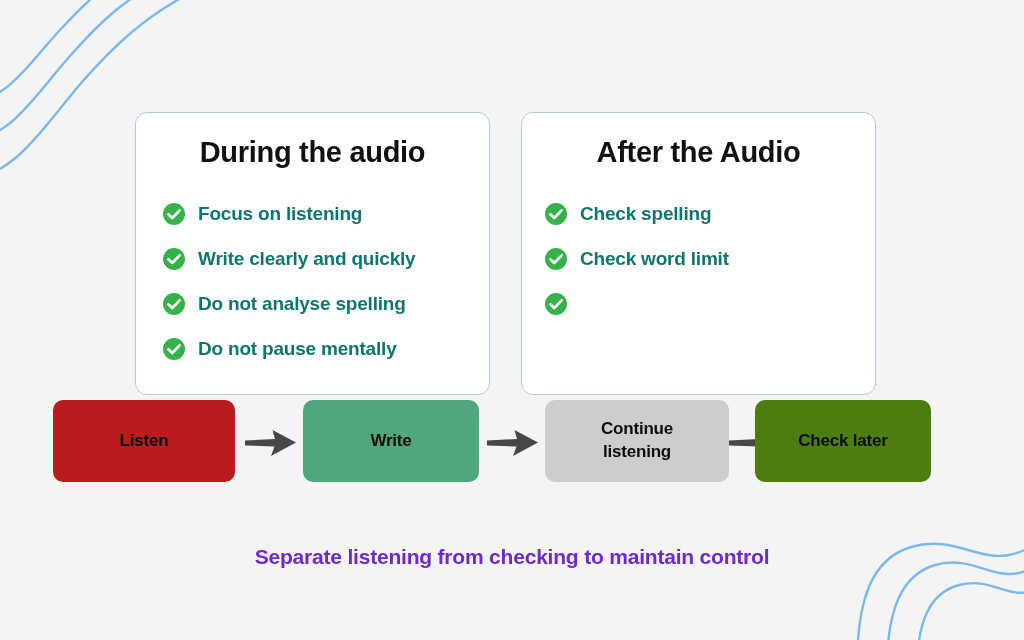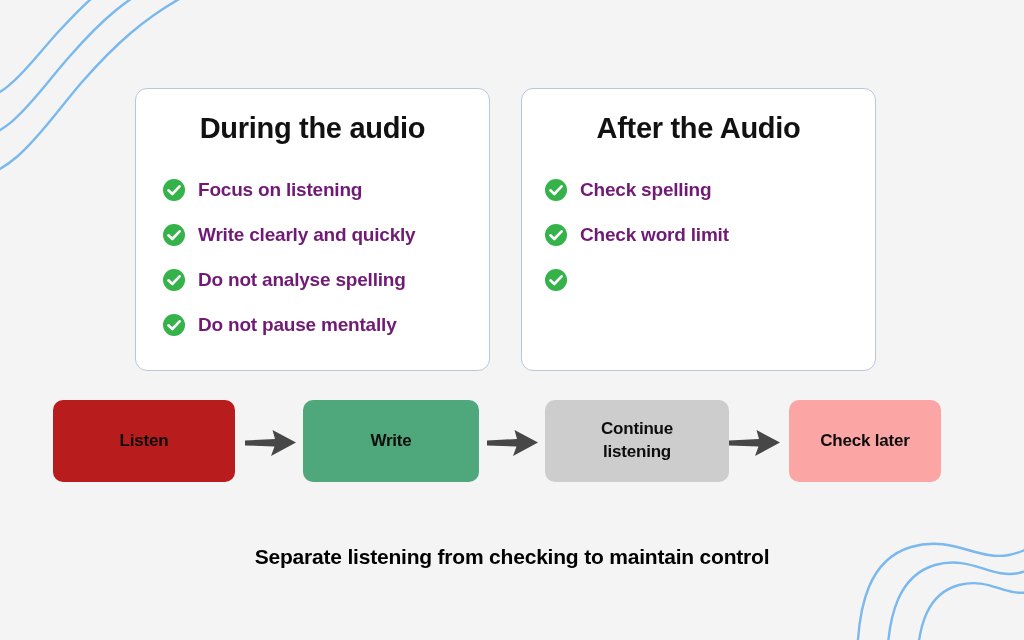--- a/index.html
+++ b/index.html
@@ -31,20 +31,21 @@
   .deco-tl { left: -18px; top: -30px; }
   .deco-br { right: -10px; bottom: -14px; }
 
   
   .card {
     position: absolute;
     background: #ffffff;
     border: 1.5px solid #b9c7da;
     border-radius: 12px;
     box-sizing: border-box;
+    margin-top: 24px;
   }
   .card-during {
     left: 135px;
     top: 88px;
     width: 355px;
     height: 283px;
   }
   .card-after {
     left: 521px;
     top: 88px;
@@ -80,21 +81,21 @@
   .check-icon {
     flex: 0 0 auto;
     width: 24px;
     height: 24px;
     margin-right: 12px;
     display: block;
   }
   .check-label {
     font-size: 19px;
     font-weight: bold;
-    color: #701a75;
+    color: #0f766e;
     letter-spacing: -0.2px;
     white-space: nowrap;
   }
 
   
   .flow {
     position: absolute;
     left: 0;
     top: 400px;
     width: 1024px;
@@ -115,42 +116,42 @@
     font-size: 17px;
     font-weight: bold;
     color: #0d0d0d;
     line-height: 1.35;
     letter-spacing: -0.2px;
   }
 
   .flow-box-1 { left: 53px;  width: 182px; background: #b91c1c; }
   .flow-box-2 { left: 303px; width: 176px; background: #4fa87c; }
   .flow-box-3 { left: 545px; width: 184px; background: #cdcdcd; }
-  .flow-box-4 { left: 789px; width: 152px; background: #fca5a5; }
+  .flow-box-4 { left: 755px; width: 176px; background: #4d7c0f; }
 
   .flow-arrow {
     position: absolute;
     top: 26px;
     width: 52px;
     height: 32px;
   }
   .arrow-1 { left: 245px; }
   .arrow-2 { left: 487px; }
   .arrow-3 { left: 729px; }
 
   
   .caption {
     position: absolute;
     left: 0;
     top: 545px;
     width: 1024px;
     text-align: center;
     font-size: 21px;
     font-weight: bold;
-    color: #000000;
+    color: #6d28d9;
     letter-spacing: -0.2px;
   }
 </style>
 </head>
 <body>
 
 <div class="stage">
 
   <svg class="deco deco-tl" width="210" height="215" viewBox="0 0 210 215">
     <g fill="none" stroke="#7ab8ee" stroke-width="2.4" stroke-linecap="round">

